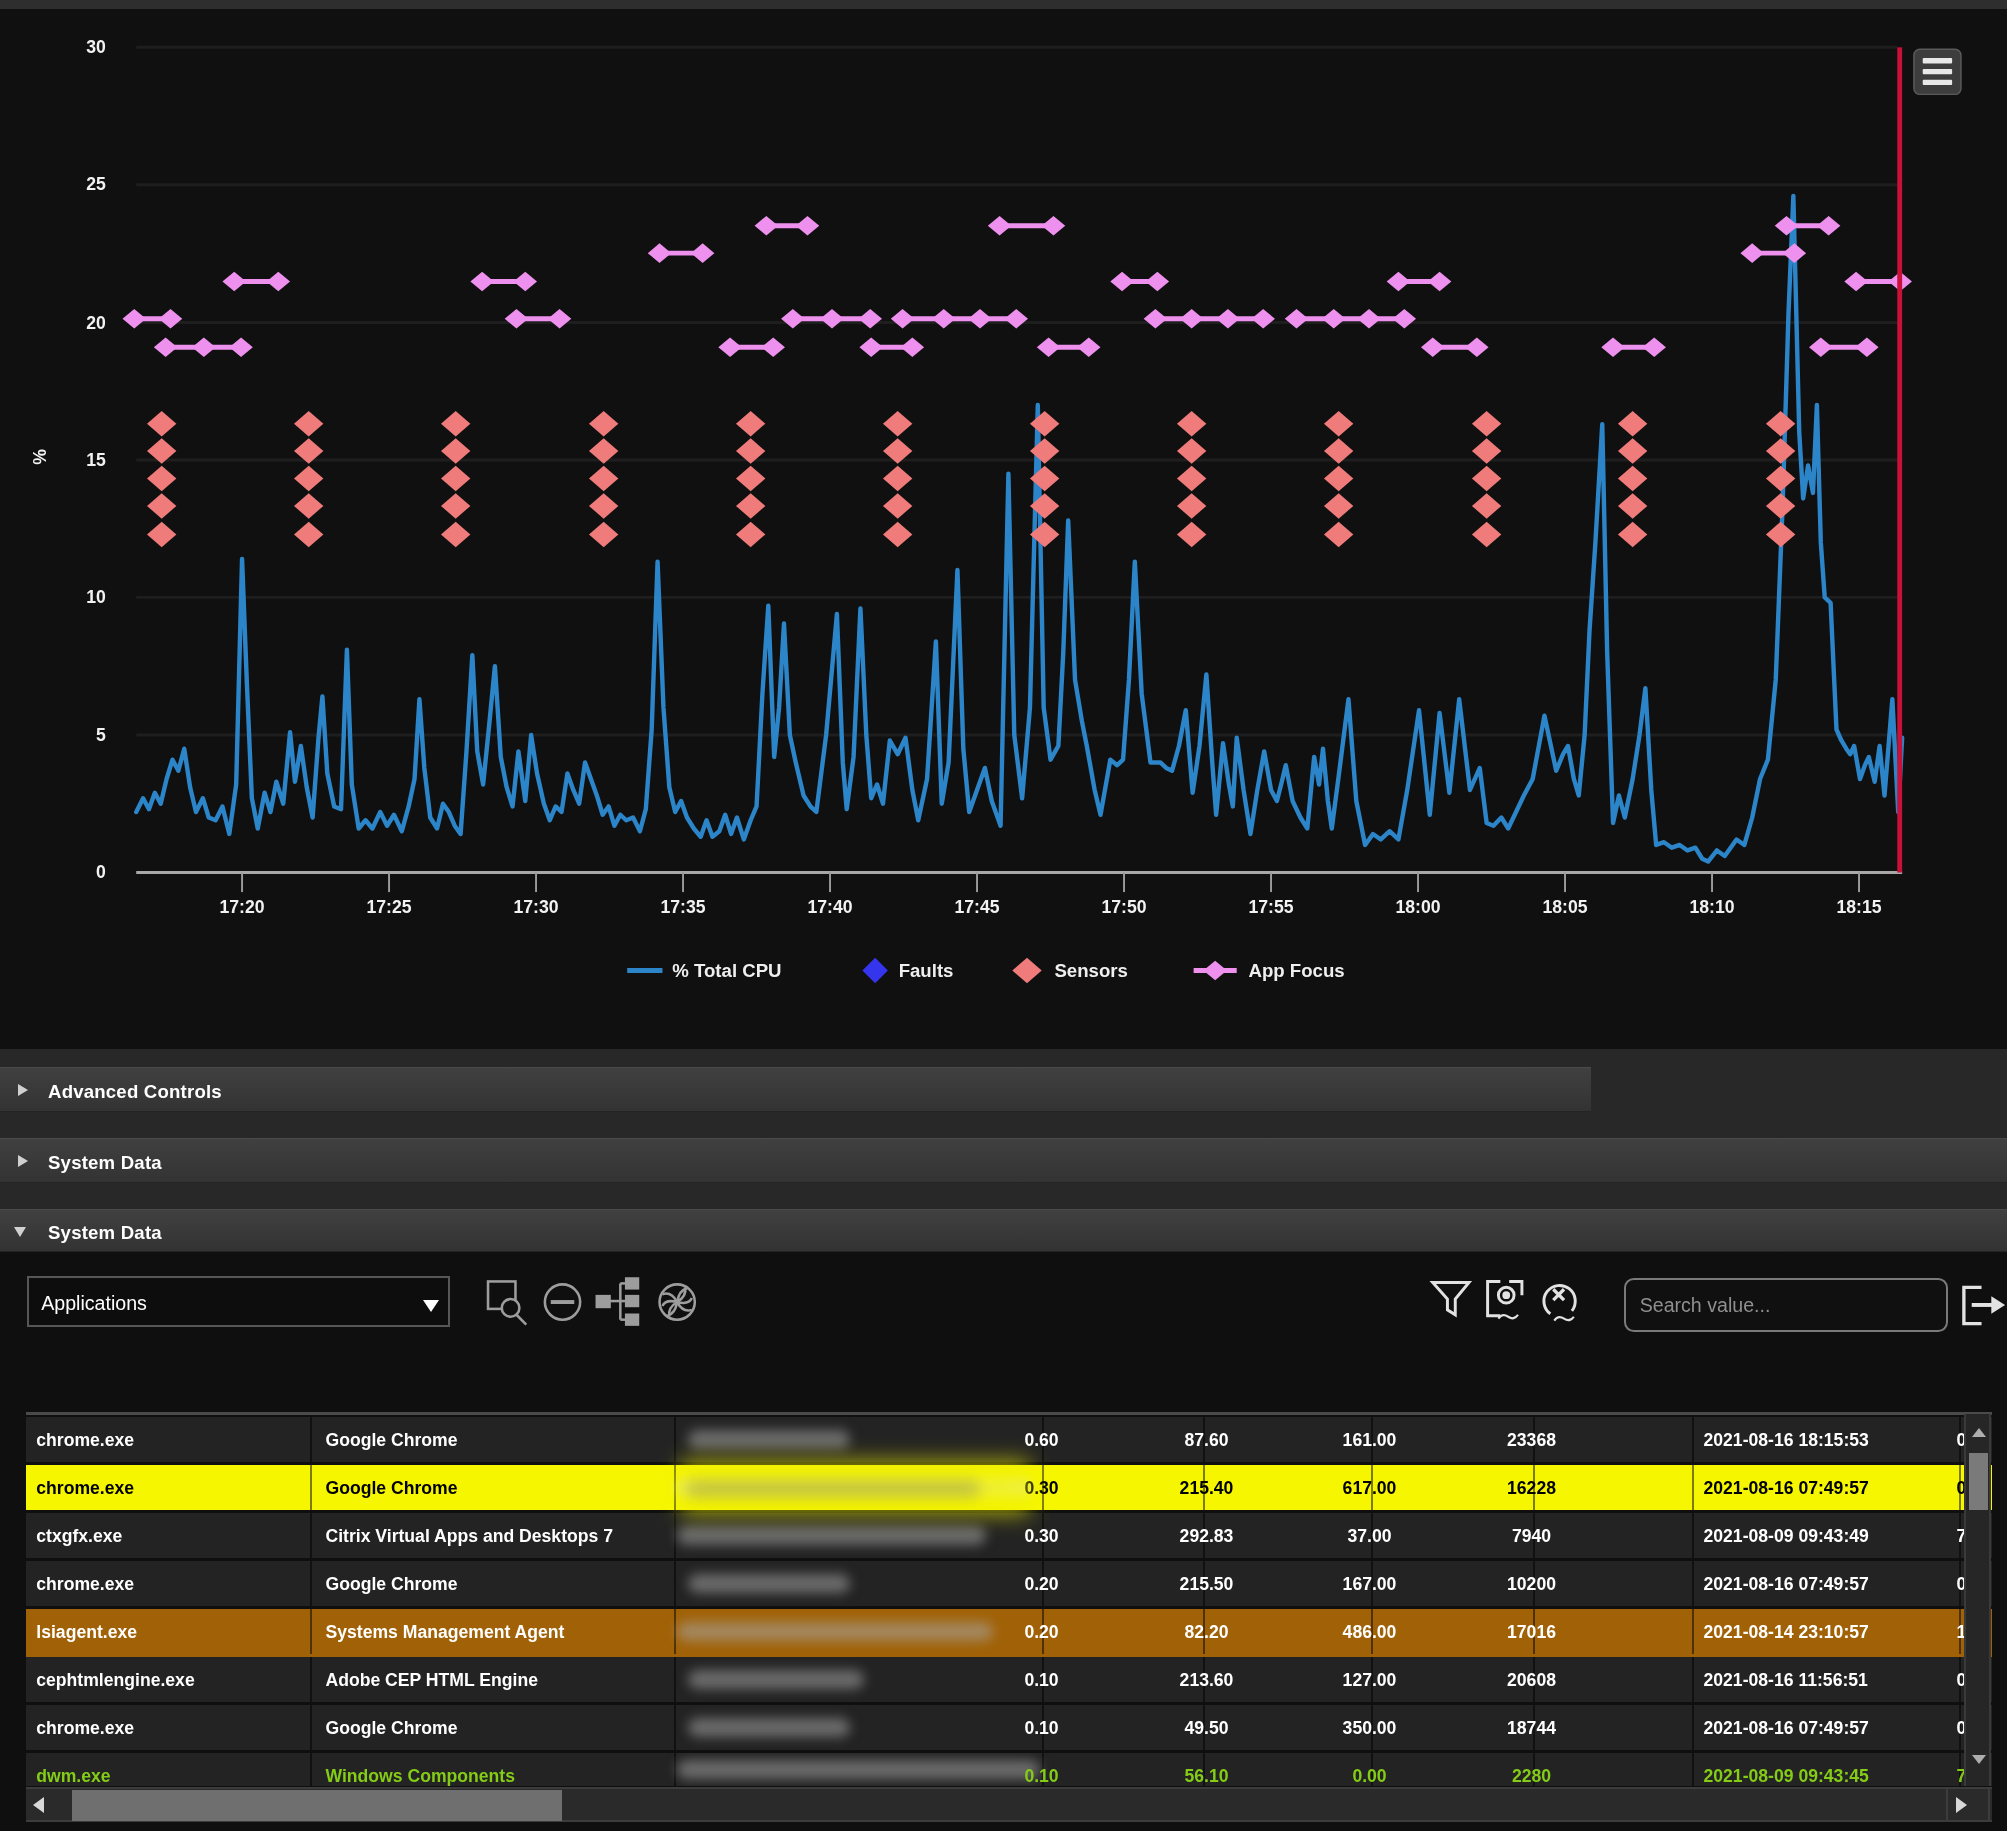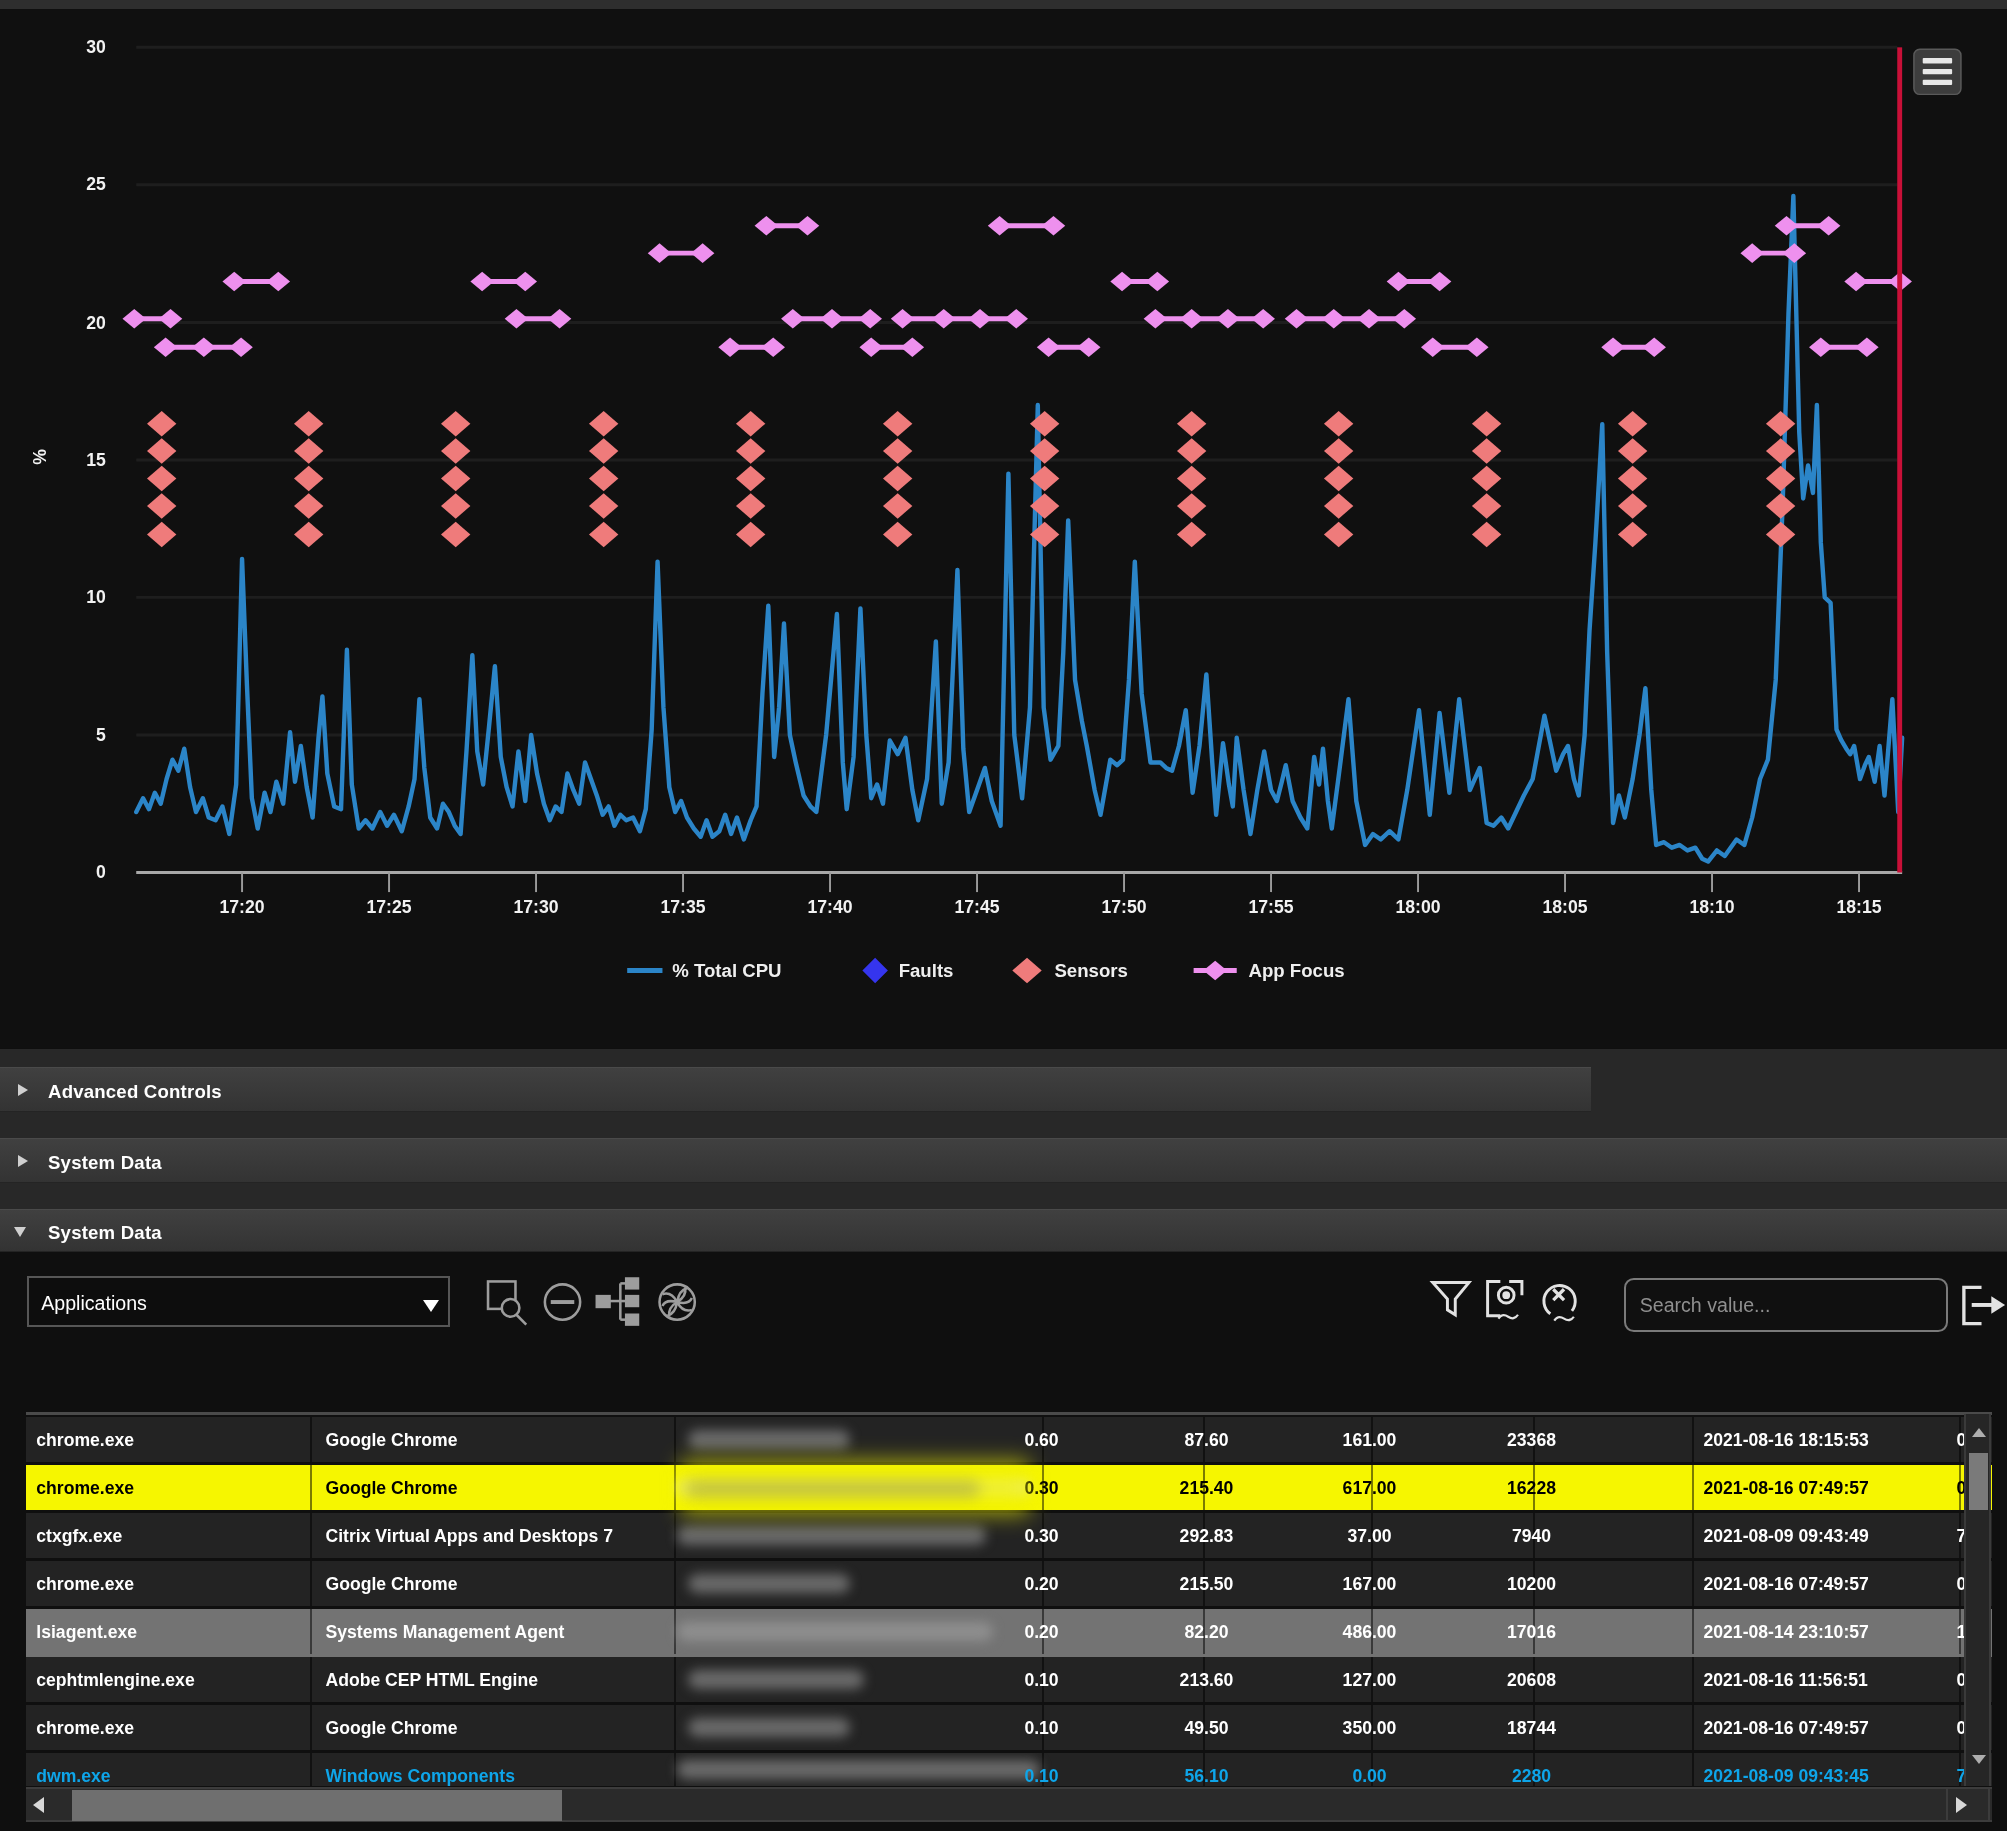--- a/index.html
+++ b/index.html
@@ -330,21 +330,21 @@
       <i style="position:absolute;left:662px;top:12.7px;width:162px;height:19.6px;border-radius:9.8px;background:rgba(165,165,165,0.55);filter:blur(5.9px)"></i>
       <span class="tc" style="left:10.8px">chrome.exe</span>
       <span class="tc" style="left:300px">Google Chrome</span>
       <span class="tc num" style="left:864px;width:304px">0.20</span>
       <span class="tc num" style="left:1025px;width:312px">215.50</span>
       <span class="tc num" style="left:1193px;width:302px">167.00</span>
       <span class="tc num" style="left:1356px;width:300px">10200</span>
       <span class="tc" style="left:1678px">2021-08-16 07:49:57</span>
       <span class="tc" style="left:1931px">0</span>
     </div>
-    <div style="position:absolute;left:25.5px;top:1609px;width:1966px;height:53px;background:#737373;color:#fff">
+    <div style="position:absolute;left:25.5px;top:1609px;width:1966px;height:53px;background:#a16207;color:#fff">
       <i style="position:absolute;left:284px;top:0;width:2.9px;height:45px;background:rgba(0,0,0,0.5)"></i>
       <i style="position:absolute;left:648px;top:0;width:2.9px;height:45px;background:rgba(0,0,0,0.5)"></i>
       <i style="position:absolute;left:1016px;top:0;width:2.9px;height:45px;background:rgba(0,0,0,0.5)"></i>
       <i style="position:absolute;left:1177px;top:0;width:2.9px;height:45px;background:rgba(0,0,0,0.5)"></i>
       <i style="position:absolute;left:1345px;top:0;width:2.9px;height:45px;background:rgba(0,0,0,0.5)"></i>
       <i style="position:absolute;left:1507px;top:0;width:2.9px;height:45px;background:rgba(0,0,0,0.5)"></i>
       <i style="position:absolute;left:1666px;top:0;width:2.9px;height:45px;background:rgba(0,0,0,0.5)"></i>
       <i style="position:absolute;left:1933px;top:0;width:2.9px;height:45px;background:rgba(0,0,0,0.5)"></i>
       <i style="position:absolute;left:651px;top:12.7px;width:316px;height:19.6px;border-radius:9.8px;background:rgba(165,165,165,0.55);filter:blur(5.9px)"></i>
       <span class="tc" style="left:10.8px">lsiagent.exe</span>
@@ -387,21 +387,21 @@
       <i style="position:absolute;left:662px;top:12.7px;width:162px;height:19.6px;border-radius:9.8px;background:rgba(165,165,165,0.55);filter:blur(5.9px)"></i>
       <span class="tc" style="left:10.8px">chrome.exe</span>
       <span class="tc" style="left:300px">Google Chrome</span>
       <span class="tc num" style="left:864px;width:304px">0.10</span>
       <span class="tc num" style="left:1025px;width:312px">49.50</span>
       <span class="tc num" style="left:1193px;width:302px">350.00</span>
       <span class="tc num" style="left:1356px;width:300px">18744</span>
       <span class="tc" style="left:1678px">2021-08-16 07:49:57</span>
       <span class="tc" style="left:1931px">0</span>
     </div>
-    <div style="position:absolute;left:25.5px;top:1753px;width:1966px;height:33px;background:#232323;overflow:hidden;color:#0ea5e9">
+    <div style="position:absolute;left:25.5px;top:1753px;width:1966px;height:33px;background:#232323;overflow:hidden;color:#84cc16">
       <i style="position:absolute;left:284px;top:0;width:2.9px;height:33px;background:rgba(0,0,0,0.5)"></i>
       <i style="position:absolute;left:648px;top:0;width:2.9px;height:33px;background:rgba(0,0,0,0.5)"></i>
       <i style="position:absolute;left:1016px;top:0;width:2.9px;height:33px;background:rgba(0,0,0,0.5)"></i>
       <i style="position:absolute;left:1177px;top:0;width:2.9px;height:33px;background:rgba(0,0,0,0.5)"></i>
       <i style="position:absolute;left:1345px;top:0;width:2.9px;height:33px;background:rgba(0,0,0,0.5)"></i>
       <i style="position:absolute;left:1507px;top:0;width:2.9px;height:33px;background:rgba(0,0,0,0.5)"></i>
       <i style="position:absolute;left:1666px;top:0;width:2.9px;height:33px;background:rgba(0,0,0,0.5)"></i>
       <i style="position:absolute;left:1933px;top:0;width:2.9px;height:33px;background:rgba(0,0,0,0.5)"></i>
       <i style="position:absolute;left:651px;top:6.9px;width:363px;height:19.6px;border-radius:9.8px;background:rgba(165,165,165,0.55);filter:blur(5.9px)"></i>
       <span class="tc" style="left:10.8px">dwm.exe</span>

